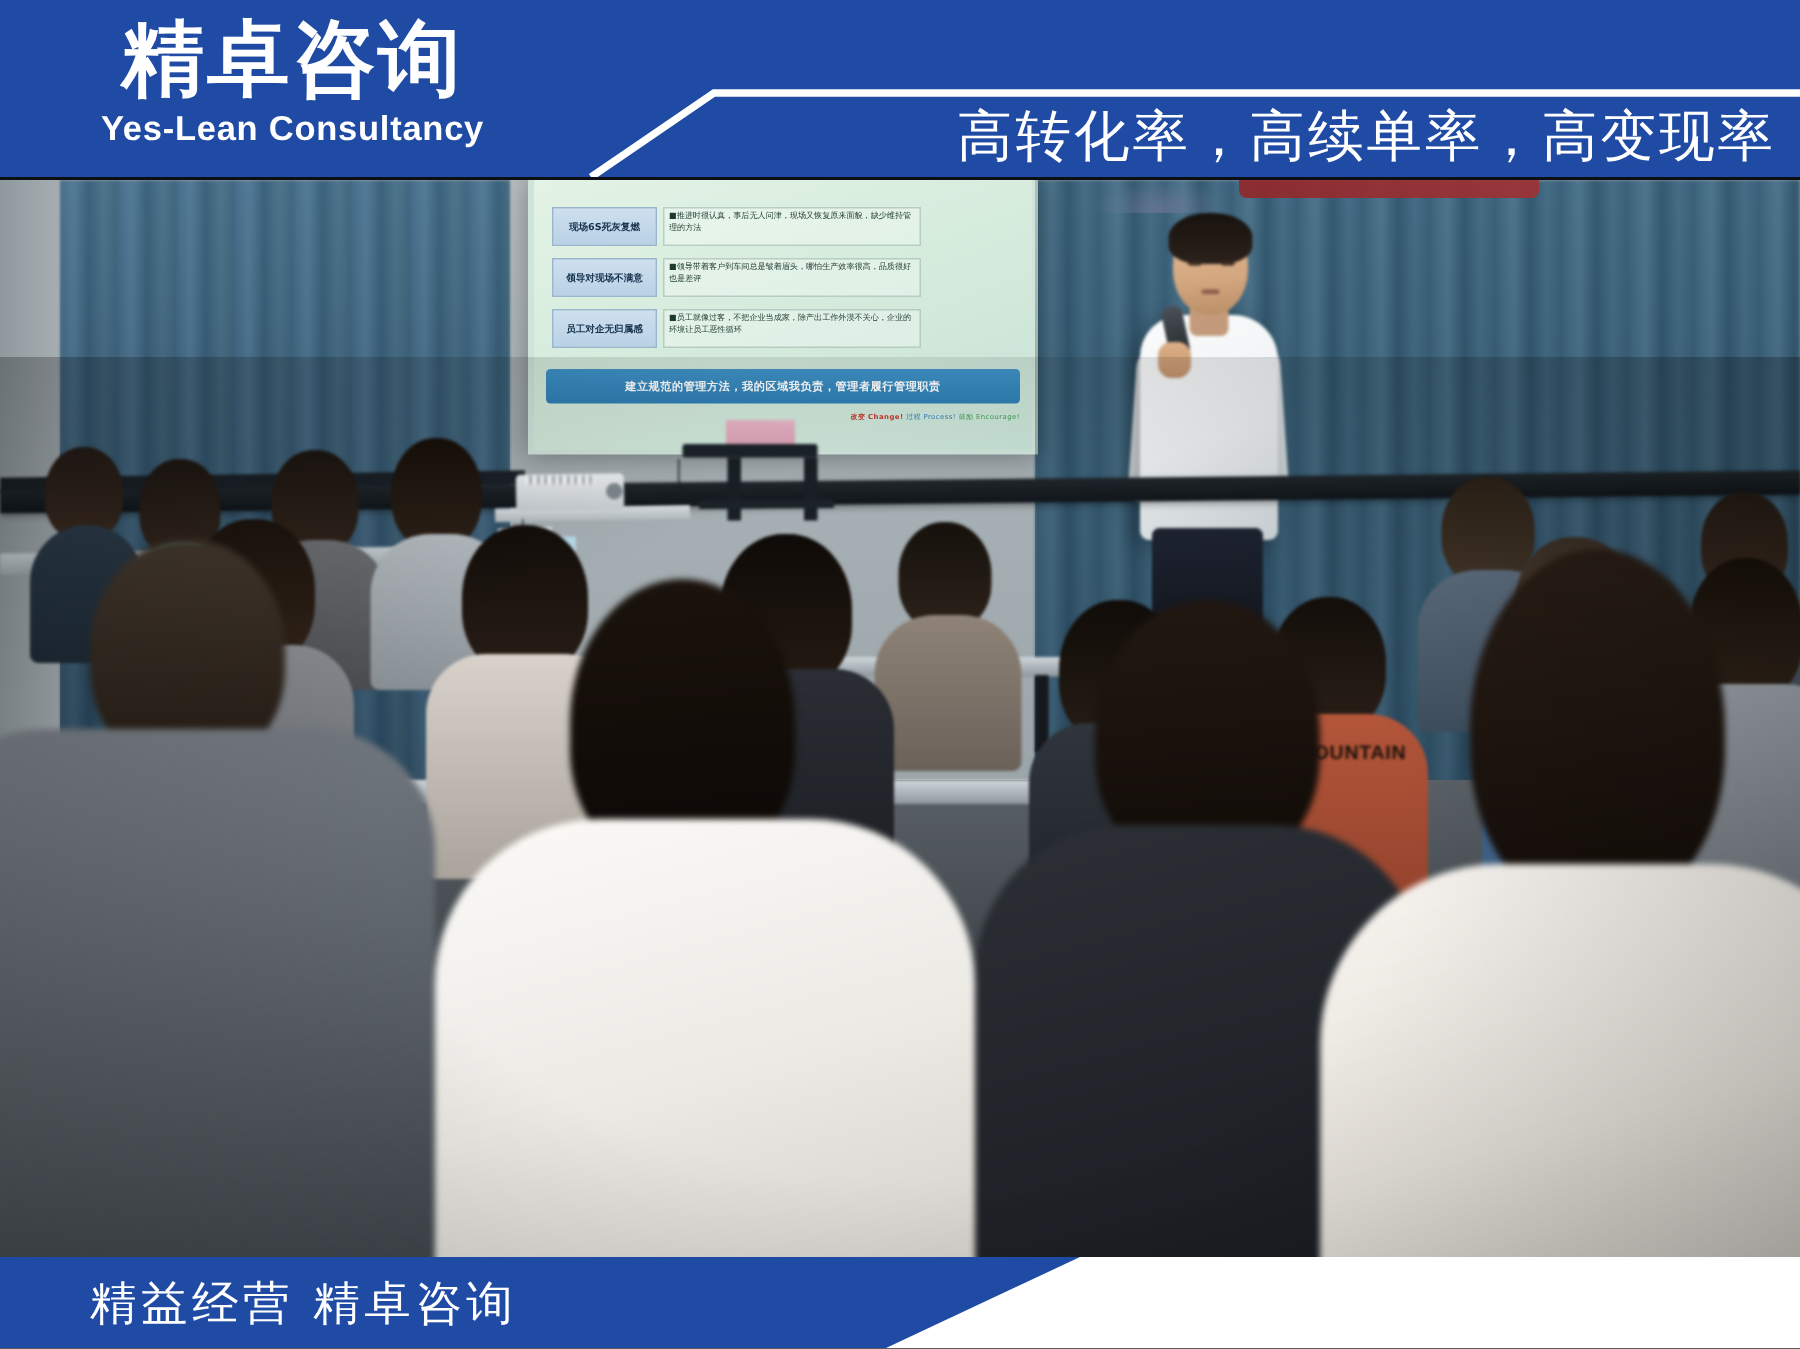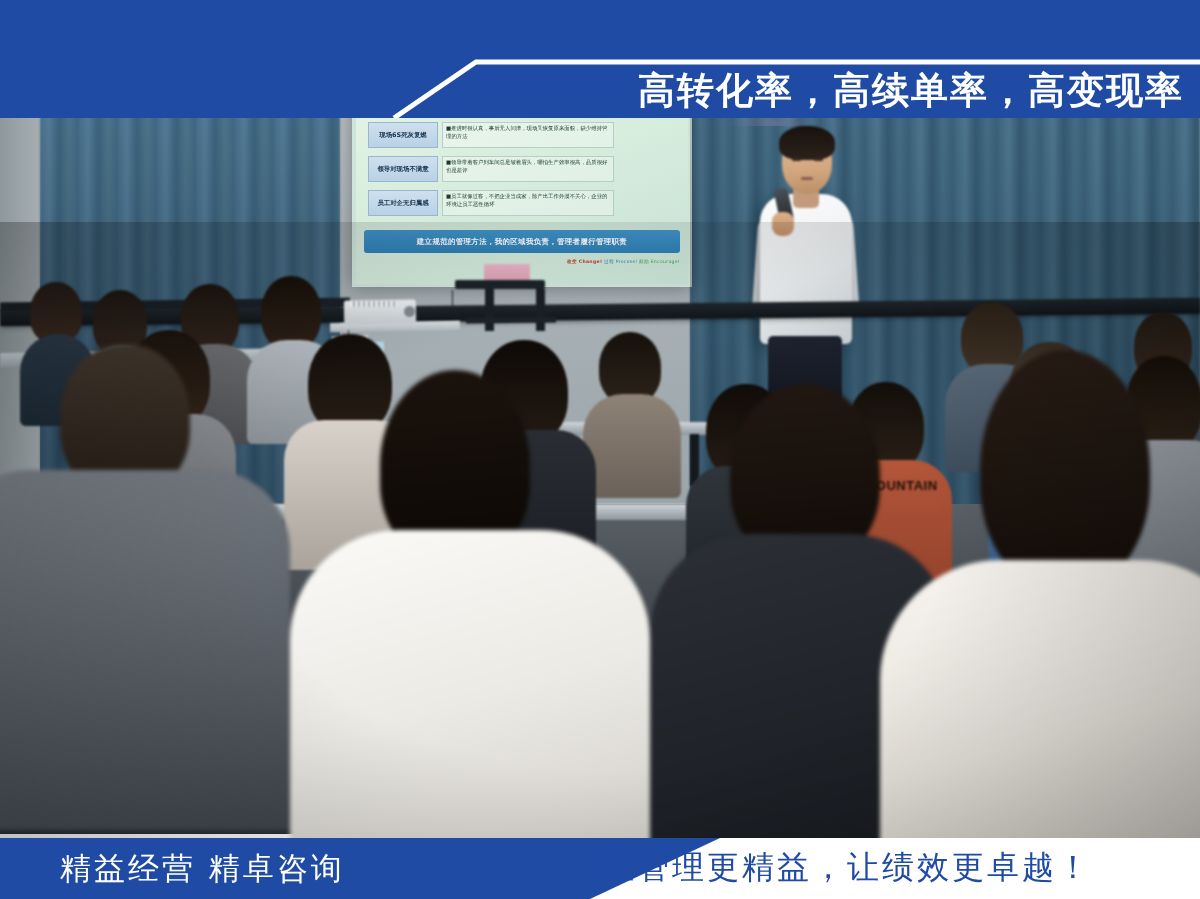--- a/index.html
+++ b/index.html
@@ -37,28 +37,28 @@
     pointer-events:none;
   }
   .hdr-text-top {
     position:absolute; right:16px; top:12px;
     color:#ffffff; font-size:35px; font-weight:normal;
     font-family:"DejaVu Serif", serif;
     letter-spacing:3px; white-space:nowrap;
   }
   .hdr-text-bot {
     position:absolute; right:16px; top:66px;
-    color:#ffffff; font-size:37px; font-weight:bold;
+    color:#ffffff; font-size:37px; font-weight:normal;
     font-family:"DejaVu Serif", serif;
     letter-spacing:2px; white-space:nowrap;
   }
 
   
   .photo {
-    position:absolute; left:0; top:104px; width:1200px; height:768px;
+    position:absolute; left:0; top:120px; width:1200px; height:768px;
     overflow:hidden;
     background:#ffffff;
   }
   .ph { position:absolute; }
 
   
   .wall {
     left:0; top:0; width:1200px; height:430px;
     background:linear-gradient(180deg,#b9bfc2 0%,#a9b2b6 40%,#9aa4a8 100%);
   }
@@ -476,25 +476,28 @@
       <div class="person" style="left:900px;top:246px;">
         <div class="head" style="left:80px;top:0;width:170px;height:240px;background:linear-gradient(175deg,#2a1e16,#120c08);border-radius:52% 52% 46% 46%;"></div>
         <div class="body" style="left:-20px;top:210px;width:380px;height:300px;background:linear-gradient(165deg,#f7f4ef 0%,#e8e4dd 55%,#c9c5be 100%);border-radius:120px 120px 0 0;"></div>
       </div>
     </div>
 
     <div class="vignette"></div>
   </div>
 
   <div class="header">
+    <div class="logo-block">
+      <div class="logo-cn">精卓咨询</div>
+      <div class="logo-en">Yes-Lean Consultancy</div>
+    </div>
     <svg class="header-line-svg" viewBox="0 0 820 118" preserveAspectRatio="none">
       <polyline points="14,118 96,62 820,62" fill="none" stroke="#ffffff" stroke-width="5"></polyline>
     </svg>
     <div class="hdr-text-bot">高转化率，高续单率，高变现率</div>
   </div>
 
   <div class="footer">
     <div class="footer-blue"></div>
     <div class="footer-left-text">精益经营   精卓咨询</div>
-    <div class="footer-right-text">让管理更精益，让绩效更卓越！</div>
   </div>
 
 </div>
 
 </body></html>

